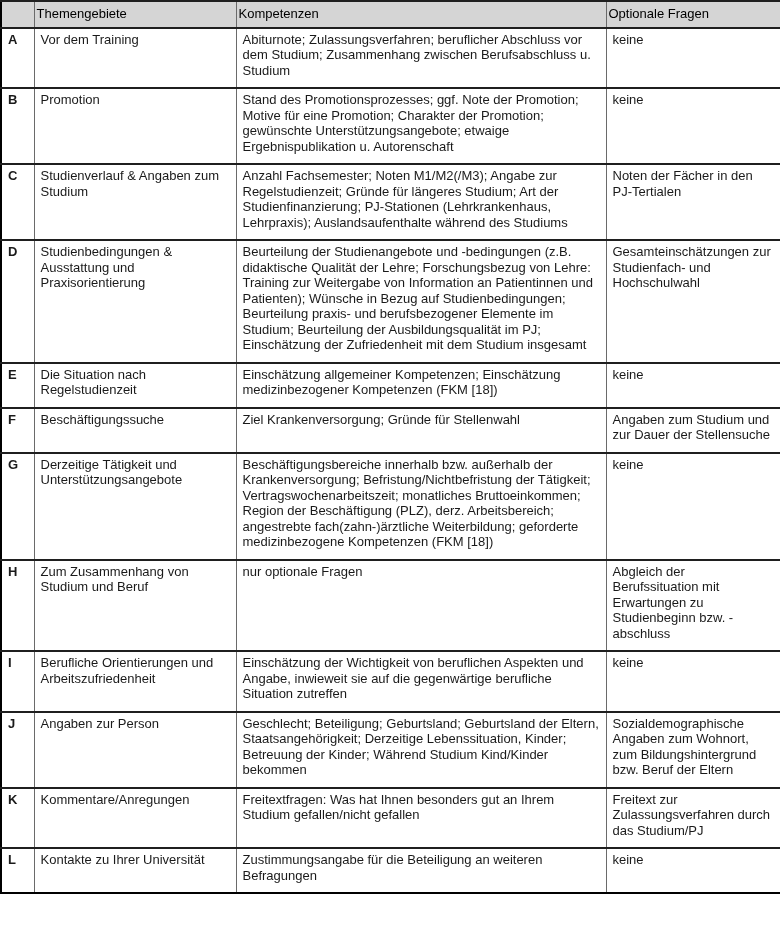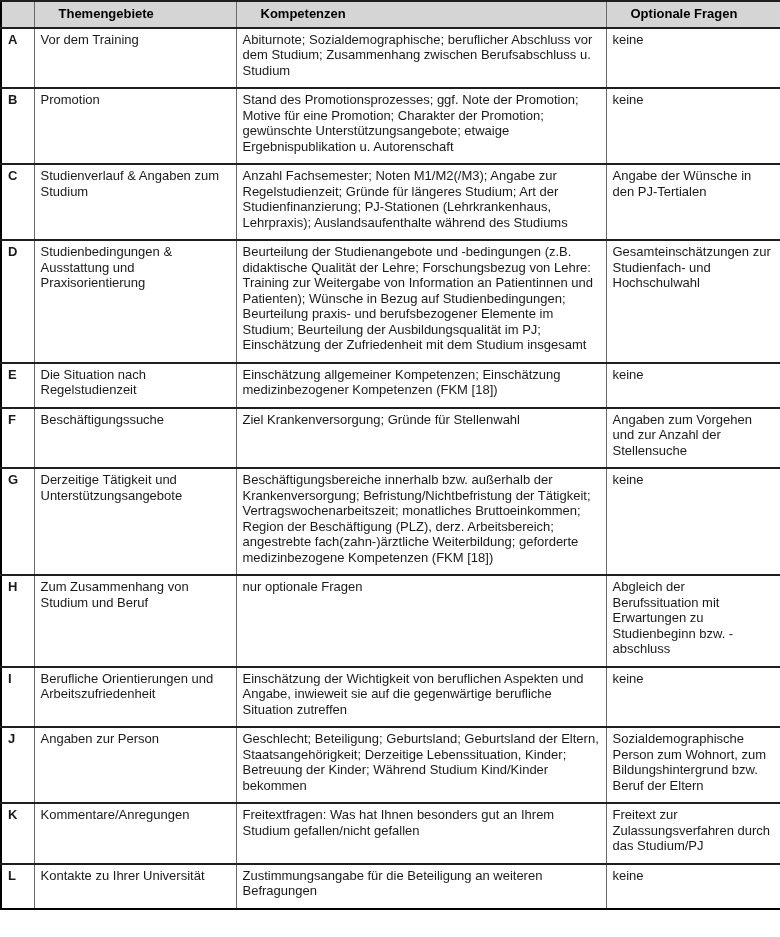--- a/index.html
+++ b/index.html
@@ -25,22 +25,22 @@
   }
   table.survey-table th,
   table.survey-table td {
     border-left: 1px solid #6a6a6a;
     vertical-align: top;
     text-align: left;
     overflow: hidden;
   }
   table.survey-table th {
     background: #d5d5d5;
-    font-weight: bold;
-    padding: 4px 6px 5px 24px;
+    font-weight: normal;
+    padding: 4px 6px 5px 2px;
     color: #000000;
   }
   table.survey-table td {
     padding: 3px 6px 9px 6px;
     background: #ffffff;
   }
   td.id-cell {
     font-weight: bold;
     padding-left: 8px;
   }
@@ -63,52 +63,52 @@
       <th class="id-head"></th>
       <th>Themengebiete</th>
       <th>Kompetenzen</th>
       <th>Optionale Fragen</th>
     </tr>
   </thead>
   <tbody>
       <tr>
         <td class="id-cell">A</td>
         <td>Vor dem Training</td>
-        <td>Abiturnote; Sozialdemographische; beruflicher Abschluss vor dem Studium; Zusammenhang zwischen Berufsabschluss u. Studium</td>
+        <td>Abiturnote; Zulassungsverfahren; beruflicher Abschluss vor dem Studium; Zusammenhang zwischen Berufsabschluss u. Studium</td>
         <td>keine</td>
       </tr>
       <tr>
         <td class="id-cell">B</td>
         <td>Promotion</td>
         <td>Stand des Promotionsprozesses; ggf. Note der Promotion; Motive für eine Promotion; Charakter der Promotion; gewünschte Unterstützungsangebote; etwaige Ergebnispublikation u. Autorenschaft</td>
         <td>keine</td>
       </tr>
       <tr>
         <td class="id-cell">C</td>
         <td>Studienverlauf &amp; Angaben zum Studium</td>
         <td>Anzahl Fachsemester; Noten M1/M2(/M3); Angabe zur Regelstudienzeit; Gründe für längeres Studium; Art der Studienfinanzierung; PJ-Stationen (Lehrkrankenhaus, Lehrpraxis); Auslandsaufenthalte während des Studiums</td>
-        <td>Angabe der Wünsche in den PJ-Tertialen</td>
+        <td>Noten der Fächer in den PJ-Tertialen</td>
       </tr>
       <tr>
         <td class="id-cell">D</td>
         <td>Studienbedingungen &amp; Ausstattung und Praxisorientierung</td>
         <td>Beurteilung der Studienangebote und -bedingungen (z.B. didaktische Qualität der Lehre; Forschungsbezug von Lehre: Training zur Weitergabe von Information an Patientinnen und Patienten); Wünsche in Bezug auf Studienbedingungen; Beurteilung praxis- und berufsbezogener Elemente im Studium; Beurteilung der Ausbildungsqualität im PJ; Einschätzung der Zufriedenheit mit dem Studium insgesamt</td>
         <td>Gesamteinschätzungen zur Studienfach- und Hochschulwahl</td>
       </tr>
       <tr>
         <td class="id-cell">E</td>
         <td>Die Situation nach Regelstudienzeit</td>
         <td>Einschätzung allgemeiner Kompetenzen; Einschätzung medizinbezogener Kompetenzen (FKM [18])</td>
         <td>keine</td>
       </tr>
       <tr>
         <td class="id-cell">F</td>
         <td>Beschäftigungssuche</td>
         <td>Ziel Krankenversorgung; Gründe für Stellenwahl</td>
-        <td>Angaben zum Vorgehen und zur Anzahl der Stellensuche</td>
+        <td>Angaben zum Studium und zur Dauer der Stellensuche</td>
       </tr>
       <tr>
         <td class="id-cell">G</td>
         <td>Derzeitige Tätigkeit und Unterstützungsangebote</td>
         <td>Beschäftigungsbereiche innerhalb bzw. außerhalb der Krankenversorgung; Befristung/Nichtbefristung der Tätigkeit; Vertragswochenarbeitszeit; monatliches Bruttoeinkommen; Region der Beschäftigung (PLZ), derz. Arbeitsbereich; angestrebte fach(zahn-)ärztliche Weiterbildung; geforderte medizinbezogene Kompetenzen (FKM [18])</td>
         <td>keine</td>
       </tr>
       <tr>
         <td class="id-cell">H</td>
         <td>Zum Zusammenhang von Studium und Beruf</td>
@@ -118,21 +118,21 @@
       <tr>
         <td class="id-cell">I</td>
         <td>Berufliche Orientierungen und Arbeitszufriedenheit</td>
         <td>Einschätzung der Wichtigkeit von beruflichen Aspekten und Angabe, inwieweit sie auf die gegenwärtige berufliche Situation zutreffen</td>
         <td>keine</td>
       </tr>
       <tr>
         <td class="id-cell">J</td>
         <td>Angaben zur Person</td>
         <td>Geschlecht; Beteiligung; Geburtsland; Geburtsland der Eltern, Staatsangehörigkeit; Derzeitige Lebenssituation, Kinder; Betreuung der Kinder; Während Studium Kind/Kinder bekommen</td>
-        <td>Sozialdemographische Person zum Wohnort, zum Bildungshintergrund bzw. Beruf der Eltern</td>
+        <td>Sozialdemographische Angaben zum Wohnort, zum Bildungshintergrund bzw. Beruf der Eltern</td>
       </tr>
       <tr>
         <td class="id-cell">K</td>
         <td>Kommentare/Anregungen</td>
         <td>Freitextfragen: Was hat Ihnen besonders gut an Ihrem Studium gefallen/nicht gefallen</td>
         <td>Freitext zur Zulassungsverfahren durch das Studium/PJ</td>
       </tr>
       <tr>
         <td class="id-cell">L</td>
         <td>Kontakte zu Ihrer Universität</td>

